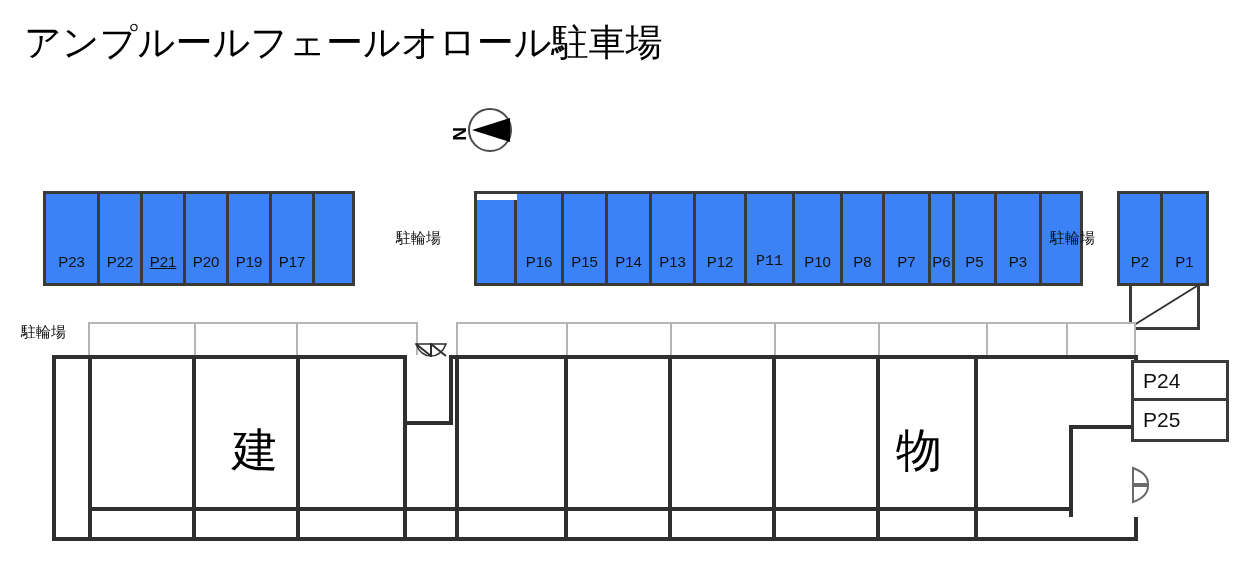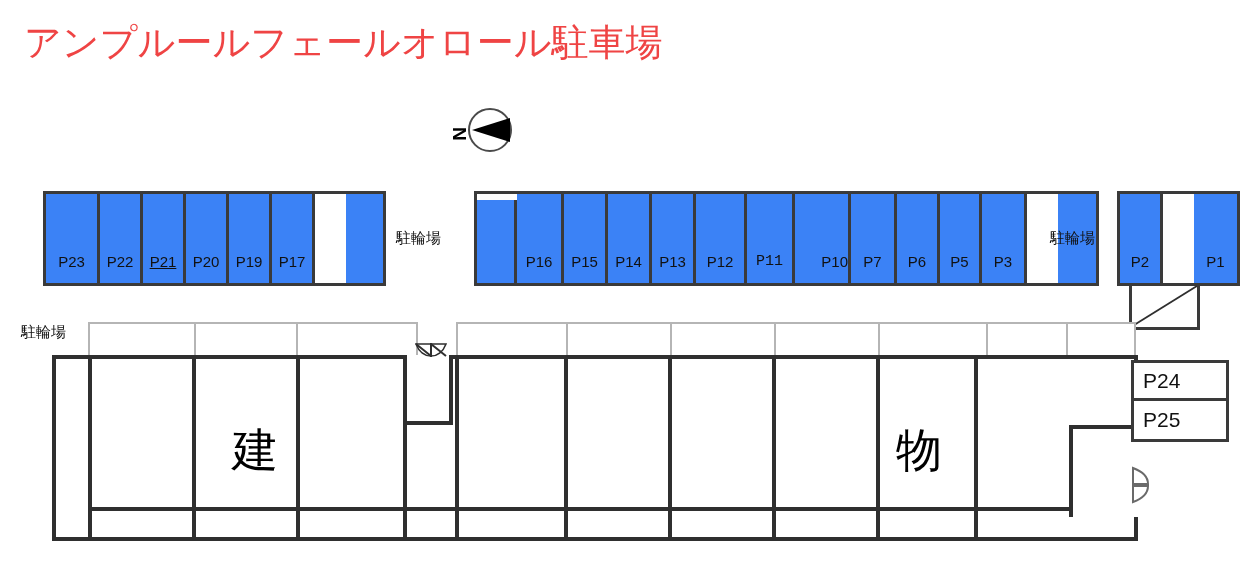--- a/index.html
+++ b/index.html
@@ -22,21 +22,21 @@
 
   
   .title {
     position: absolute;
     left: 24px;
     top: 20px;
     font-size: 37px;
     line-height: 46px;
     letter-spacing: 0px;
     white-space: nowrap;
-    color: #ef4444;
+    color: #000000;
   }
 
   
   .compass {
     position: absolute;
     left: 424px;
     top: 104px;
     width: 96px;
     height: 56px;
   }
@@ -86,21 +86,21 @@
     box-sizing: border-box;
     border-right: 3px solid #3a3a3a;
     display: flex;
     align-items: center;
     justify-content: center;
     font-size: 15px;
     color: #111111;
     background: #3b82f6;
     position: relative;
   }
-  .stall:last-child { border-right: none; margin-left: 31px; }
+  .stall:last-child { border-right: none; }
   .stall span { display: block; padding-top: 46px; }
 
   
   #row-left  { left: 43px;  top: 191px; height: 95px; }
   #row-mid   { left: 474px; top: 191px; height: 95px; }
   #row-p2p1  { left: 1117px; top: 191px; height: 95px; }
 
   
   #row-mid .stall.shortcell { margin-top: 6px; height: 83px; }
 
@@ -289,27 +289,30 @@
       </div>
       <div class="stall" style="width: 44px;">
         <span>P13</span>
       </div>
       <div class="stall" style="width: 51px;">
         <span>P12</span>
       </div>
       <div class="stall" style="width: 48px; font-family: Liberation Mono, monospace;">
         <span>P11</span>
       </div>
-      <div class="stall" style="width: 56px; justify-content: flex-end;">
+      <div class="stall" style="width: 48px;">
         <span>P10</span>
+      </div>
+      <div class="stall" style="width: 42px;">
+        <span>P8</span>
       </div>
       <div class="stall" style="width: 46px;">
         <span>P7</span>
       </div>
-      <div class="stall" style="width: 43px;">
+      <div class="stall" style="width: 24px;">
         <span>P6</span>
       </div>
       <div class="stall" style="width: 42px;">
         <span>P5</span>
       </div>
       <div class="stall" style="width: 45px;">
         <span>P3</span>
       </div>
       <div class="stall empty" style="width: 38px;"></div>
     </div>

